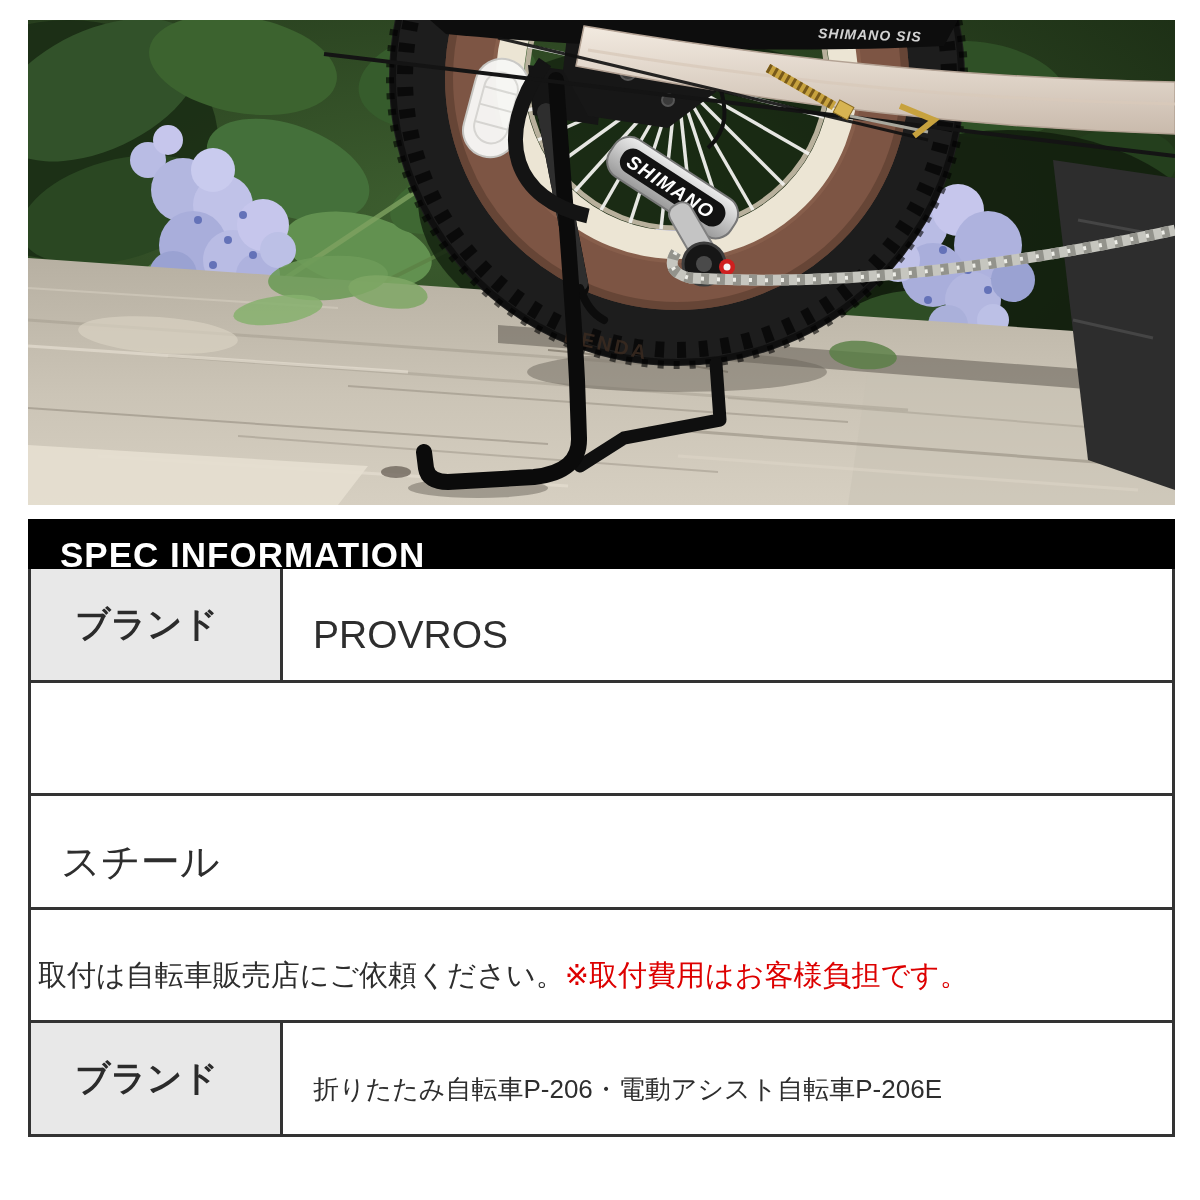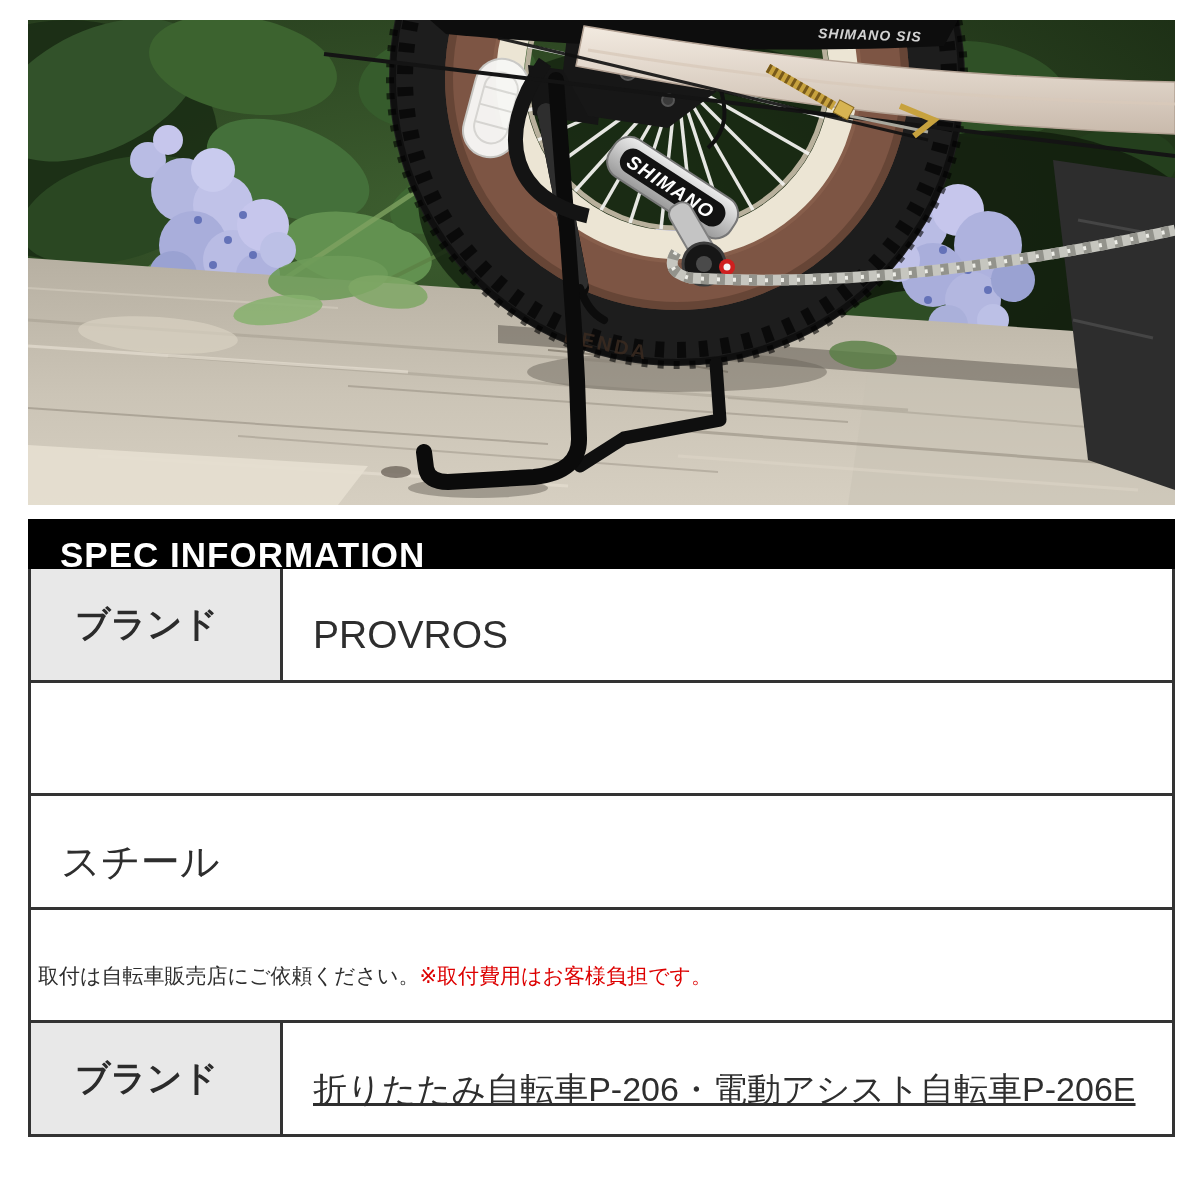--- a/index.html
+++ b/index.html
@@ -14,22 +14,22 @@
     font-size:35px;font-weight:bold;letter-spacing:1px;border-bottom:4px solid #3a3a3a;}
 
   .spec-table{position:absolute;left:28px;top:569px;width:1147px;height:568px;box-sizing:border-box;
     border:3px solid #333;border-top:none;display:flex;flex-direction:column;background:#fff;}
   .spec-row{flex:1;display:flex;border-bottom:3px solid #333;min-height:0;}
   .spec-row:last-child{border-bottom:none;}
   .spec-label{width:252px;background:#e8e8e8;border-right:3px solid #333;display:flex;align-items:center;
     padding-left:44px;box-sizing:border-box;font-weight:bold;font-size:35px;color:#2b2b2b;}
   .spec-value{flex:1;display:flex;align-items:center;padding-left:30px;box-sizing:border-box;
     font-size:39px;color:#2e2e2e;white-space:nowrap;overflow:hidden;margin-top:22px;}
-  .spec-row.small .spec-value{font-size:21px;padding-left:7px;}
-  .spec-row.medium .spec-value{font-size:34px;text-decoration:underline;}
+  .spec-row.small .spec-value{font-size:29px;padding-left:7px;}
+  .spec-row.medium .spec-value{font-size:26px;}
   .red{color:#dd0000;}
 </style>
 </head>
 <body>
 
 <div class="page">
 
   <div class="photo">
     <svg viewBox="0 0 1147 485" xmlns="http://www.w3.org/2000/svg">
       <defs>

